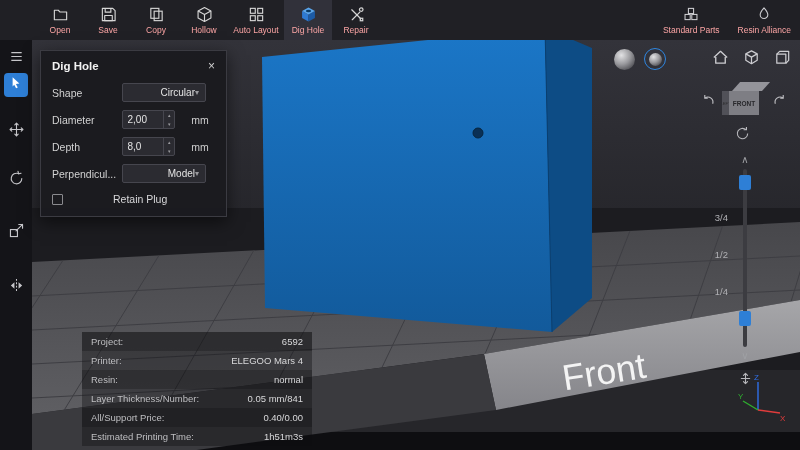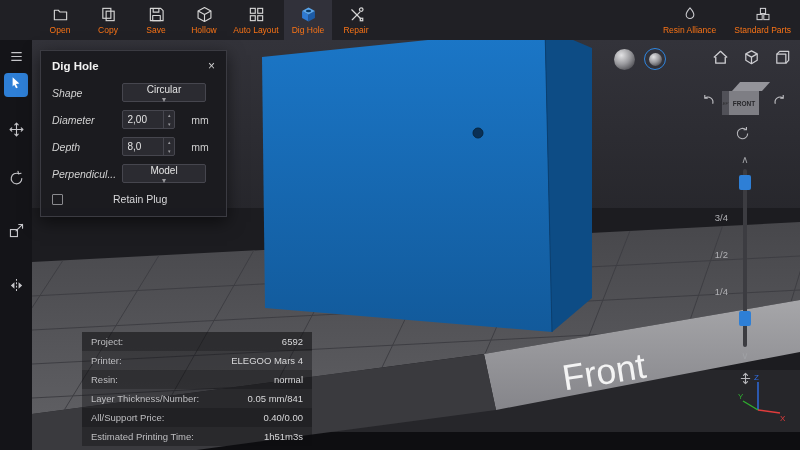--- a/index.html
+++ b/index.html
@@ -4,21 +4,21 @@
 <style>
   html,body{margin:0;padding:0;background:#0c0c0e;}
   *{box-sizing:border-box;user-select:none;}
   .app{position:relative;width:800px;height:450px;overflow:hidden;
        font-family:"Liberation Sans",sans-serif;background:#1c1c20;}
 
   
   .toolbar{position:absolute;left:0;top:0;width:800px;height:40px;background:#202025;
            display:flex;align-items:stretch;padding-left:36px;z-index:6;}
   .tb-item{width:48px;display:flex;flex-direction:column;align-items:center;
-           justify-content:center;gap:2px;color:#f97316;cursor:pointer;}
+           justify-content:center;gap:2px;color:#fca5a5;cursor:pointer;}
   .tb-item.wide{width:56px;}
   .tb-item.active{background:#31313a;}
   .tb-ic{height:18px;display:flex;align-items:center;justify-content:center;}
   .tb-lb{font-size:8.5px;white-space:nowrap;}
   .tb-spacer{flex:1;}
   .tb-right{width:auto;padding:0 9px;}
 
   
   .sidebar{position:absolute;left:0;top:40px;bottom:0;width:32px;background:#141418;z-index:5;}
   .sb-btn{position:absolute;left:4px;width:24px;height:24px;border-radius:4px;
@@ -79,24 +79,24 @@
   .info-label{color:#bfbfc2;}
   .info-value{color:#d8d8da;}
 
   
   .panel{position:absolute;left:40px;top:50px;width:187px;background:rgba(27,27,31,.97);
          border:1px solid #3b3b42;box-shadow:0 5px 16px rgba(0,0,0,.55);z-index:8;}
   .panel-head{display:flex;justify-content:space-between;align-items:center;padding:9px 11px 7px;}
   .panel-title{font-size:11.5px;font-weight:bold;color:#f2f2f2;}
   .panel-close{font-size:12px;color:#cfcfcf;cursor:pointer;line-height:10px;}
   .p-row{display:flex;align-items:center;padding:4px 11px;}
-  .p-label{width:66px;margin-right:4px;font-size:10.5px;color:#d2d2d2;white-space:nowrap;overflow:hidden;font-style:italic;}
+  .p-label{width:66px;margin-right:4px;font-size:10.5px;color:#d2d2d2;white-space:nowrap;overflow:hidden;}
   .select{width:84px;height:19px;background:#2b2b31;border:1px solid #46464e;border-radius:2px;
-          display:flex;align-items:center;justify-content:space-between;padding:0 22px;
-          font-size:10px;color:#e4e4e4;cursor:pointer;flex-direction:column;}
+          display:flex;align-items:center;justify-content:flex-end;padding:0 6px;
+          font-size:10px;color:#e4e4e4;cursor:pointer;}
   .caret{font-size:8px;color:#9a9a9e;}
   .spin{width:54px;height:19px;background:#2b2b31;border:1px solid #46464e;border-radius:2px;
         display:flex;align-items:stretch;font-size:10px;color:#e4e4e4;}
   .spin-val{flex:1;display:flex;align-items:center;padding-left:5px;}
   .spin-btns{width:11px;border-left:1px solid #46464e;display:flex;flex-direction:column;}
   .spin-btns span{flex:1;font-size:5px;color:#9a9a9e;display:flex;align-items:center;justify-content:center;cursor:pointer;}
   .unit{margin-left:16px;width:24px;font-size:10.5px;color:#cfcfcf;}
   .p-check{margin-top:2px;padding-bottom:11px;gap:42px;}
   .checkbox{width:11px;height:11px;border:1px solid #8a8a8e;border-radius:1px;background:transparent;cursor:pointer;}
   .cb-label{margin-left:8px;font-size:10.5px;color:#d8d8da;}
@@ -113,39 +113,39 @@
             <g stroke="#d6d6d6" fill="none" stroke-width="1.2" stroke-linejoin="round">
               <path d="M2.5 14.5v-10h4.2l1.6 1.8h7.2v8.2z"></path>
             </g>
           </svg>
       </span>
       <span class="tb-lb">Open</span>
     </div>
     <div class="tb-item">
       <span class="tb-ic">
         <svg width="17" height="17" viewBox="0 0 18 18">
-            <g stroke="#d6d6d6" fill="none" stroke-width="1.2">
-              <rect x="3" y="2.5" width="8.5" height="10.5"></rect>
-              <rect x="6.5" y="5.5" width="8.5" height="10"></rect>
-            </g>
-          </svg>
-      </span>
-      <span class="tb-lb">Copy</span>
-    </div>
-    <div class="tb-item">
-      <span class="tb-ic">
-        <svg width="17" height="17" viewBox="0 0 18 18">
             <g stroke="#d6d6d6" fill="none" stroke-width="1.2" stroke-linejoin="round">
               <path d="M2.5 2.5h11l2.5 2.5v10.5H2.5z"></path>
               <path d="M5.5 2.5v4h6v-4"></path>
               <rect x="5" y="10" width="8" height="5.5"></rect>
             </g>
           </svg>
       </span>
       <span class="tb-lb">Save</span>
+    </div>
+    <div class="tb-item">
+      <span class="tb-ic">
+        <svg width="17" height="17" viewBox="0 0 18 18">
+            <g stroke="#d6d6d6" fill="none" stroke-width="1.2">
+              <rect x="3" y="2.5" width="8.5" height="10.5"></rect>
+              <rect x="6.5" y="5.5" width="8.5" height="10"></rect>
+            </g>
+          </svg>
+      </span>
+      <span class="tb-lb">Copy</span>
     </div>
     <div class="tb-item">
       <span class="tb-ic">
         <svg width="17" height="17" viewBox="0 0 18 18">
             <g stroke="#d6d6d6" fill="none" stroke-width="1.2" stroke-linejoin="round">
               <path d="M9 1.6 15.8 5.3v7.4L9 16.4 2.2 12.7V5.3z"></path>
               <path d="M2.2 5.3 9 9l6.8-3.7M9 9v7.4"></path>
             </g>
           </svg>
       </span>
@@ -187,36 +187,36 @@
               <rect x="13" y="13" width="2.6" height="2.6"></rect>
             </g>
           </svg>
       </span>
       <span class="tb-lb">Repair</span>
     </div>
     <div class="tb-spacer"></div>
     <div class="tb-item tb-right">
       <span class="tb-ic">
         <svg width="16" height="16" viewBox="0 0 18 18">
-            <path d="M9 2.2c2.6 3 4.3 5.3 4.3 7.6a4.3 4.3 0 1 1-8.6 0C4.7 7.5 6.4 5.2 9 2.2z" stroke="#cdcdd1" fill="none" stroke-width="1.2"></path>
-          </svg>
-      </span>
-      <span class="tb-lb">Resin Alliance</span>
-    </div>
-    <div class="tb-item tb-right">
-      <span class="tb-ic">
-        <svg width="16" height="16" viewBox="0 0 18 18">
             <g stroke="#cdcdd1" fill="none" stroke-width="1.2">
               <rect x="2.3" y="9.5" width="5.8" height="5.8"></rect>
               <rect x="9.9" y="9.5" width="5.8" height="5.8"></rect>
               <rect x="6.1" y="2.7" width="5.8" height="5.8"></rect>
             </g>
           </svg>
       </span>
       <span class="tb-lb">Standard Parts</span>
+    </div>
+    <div class="tb-item tb-right">
+      <span class="tb-ic">
+        <svg width="16" height="16" viewBox="0 0 18 18">
+            <path d="M9 2.2c2.6 3 4.3 5.3 4.3 7.6a4.3 4.3 0 1 1-8.6 0C4.7 7.5 6.4 5.2 9 2.2z" stroke="#cdcdd1" fill="none" stroke-width="1.2"></path>
+          </svg>
+      </span>
+      <span class="tb-lb">Resin Alliance</span>
     </div>
   </header>
 
   <nav class="sidebar">
     <div class="sb-btn" style="top:6px">
       <span>
         <svg width="17" height="17" viewBox="0 0 18 18">
             <path d="M3.5 5h11M3.5 9h11M3.5 13h11" stroke="#c6c6ca" stroke-width="1.3" fill="none"></path>
           </svg>
       </span>

